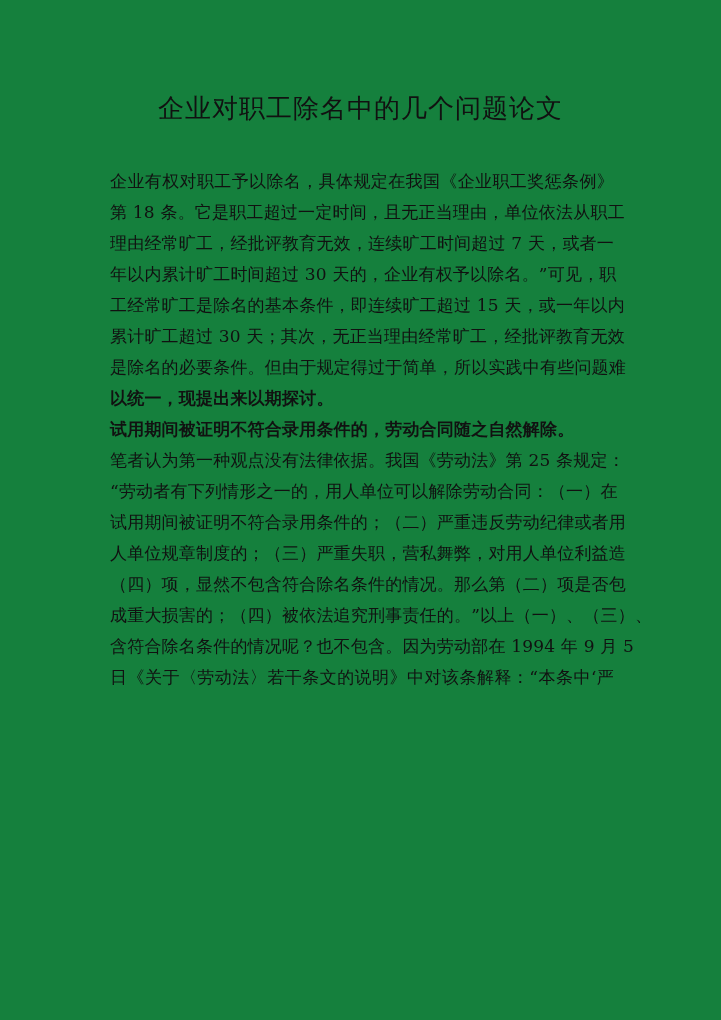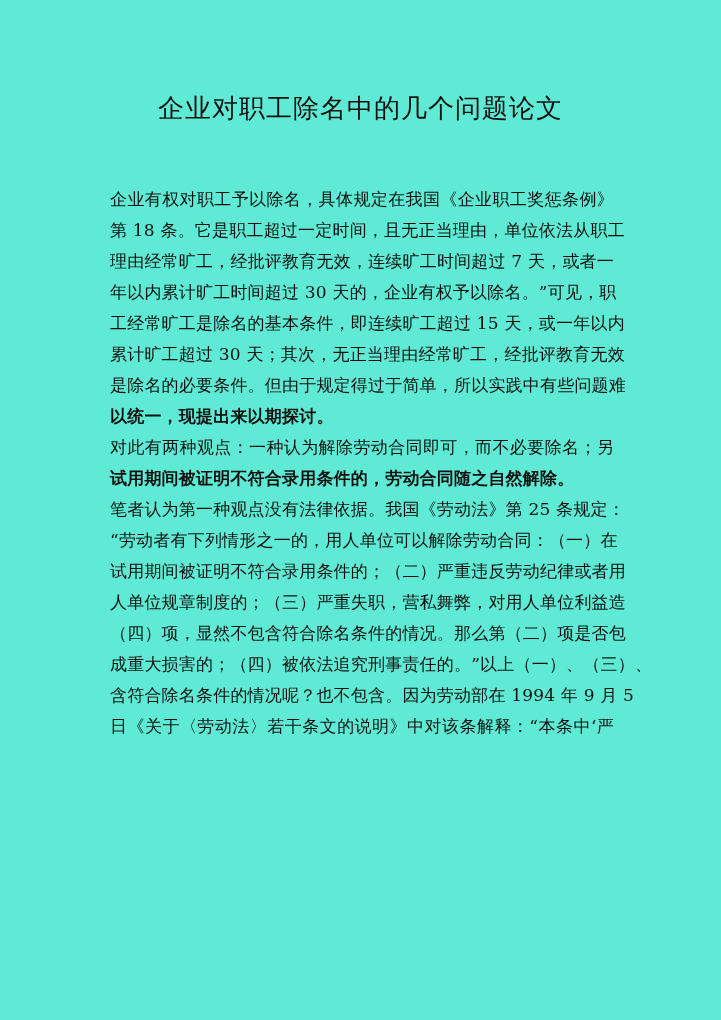--- a/index.html
+++ b/index.html
@@ -14,40 +14,39 @@
     overflow: hidden;
     font-family: "DejaVu Serif", "Liberation Serif", serif;
     color: #111111;
   }
   .page {
     position: absolute;
     left: 0;
     top: 0;
     width: 721px;
     height: 1020px;
-    background: #5eead4;
+    background: #15803d;
   }
   .title {
     position: absolute;
     left: 0;
     top: 88px;
     width: 721px;
     text-align: center;
     font-size: 26px;
     line-height: 40px;
     letter-spacing: 1px;
     font-weight: normal;
     margin: 0;
   }
   .body {
     position: absolute;
     left: 110px;
     top: 166px;
     width: 504px;
-    margin-top: 18px;
   }
   .line {
     display: block;
     height: 31px;
     line-height: 31px;
     font-size: 17px;
     white-space: nowrap;
     text-align: justify;
     text-align-last: justify;
     letter-spacing: 0.2px;
@@ -65,21 +64,20 @@
 
   <div class="body">
     <span class="line"> 企业有权对职工予以除名，具体规定在我国《企业职工奖惩条例》</span>
     <span class="line">第 18 条。它是职工超过一定时间，且无正当理由，单位依法从职工</span>
     <span class="line">理由经常旷工，经批评教育无效，连续旷工时间超过 7 天，或者一</span>
     <span class="line">年以内累计旷工时间超过 30 天的，企业有权予以除名。”可见，职</span>
     <span class="line">工经常旷工是除名的基本条件，即连续旷工超过 15 天，或一年以内</span>
     <span class="line">累计旷工超过 30 天；其次，无正当理由经常旷工，经批评教育无效</span>
     <span class="line">是除名的必要条件。但由于规定得过于简单，所以实践中有些问题难</span>
     <span class="line last">以统一，现提出来以期探讨。</span>
-    <span class="line"> 对此有两种观点：一种认为解除劳动合同即可，而不必要除名；另</span>
     <span class="line last">试用期间被证明不符合录用条件的，劳动合同随之自然解除。</span>
     <span class="line"> 笔者认为第一种观点没有法律依据。我国《劳动法》第 25 条规定：</span>
     <span class="line">“劳动者有下列情形之一的，用人单位可以解除劳动合同：（一）在</span>
     <span class="line">试用期间被证明不符合录用条件的；（二）严重违反劳动纪律或者用</span>
     <span class="line">人单位规章制度的；（三）严重失职，营私舞弊，对用人单位利益造</span>
     <span class="line">（四）项，显然不包含符合除名条件的情况。那么第（二）项是否包</span>
     <span class="line">成重大损害的；（四）被依法追究刑事责任的。”以上（一）、（三）、</span>
     <span class="line">含符合除名条件的情况呢？也不包含。因为劳动部在 1994 年 9 月 5</span>
     <span class="line">日《关于〈劳动法〉若干条文的说明》中对该条解释：“本条中‘严</span>
   </div>

